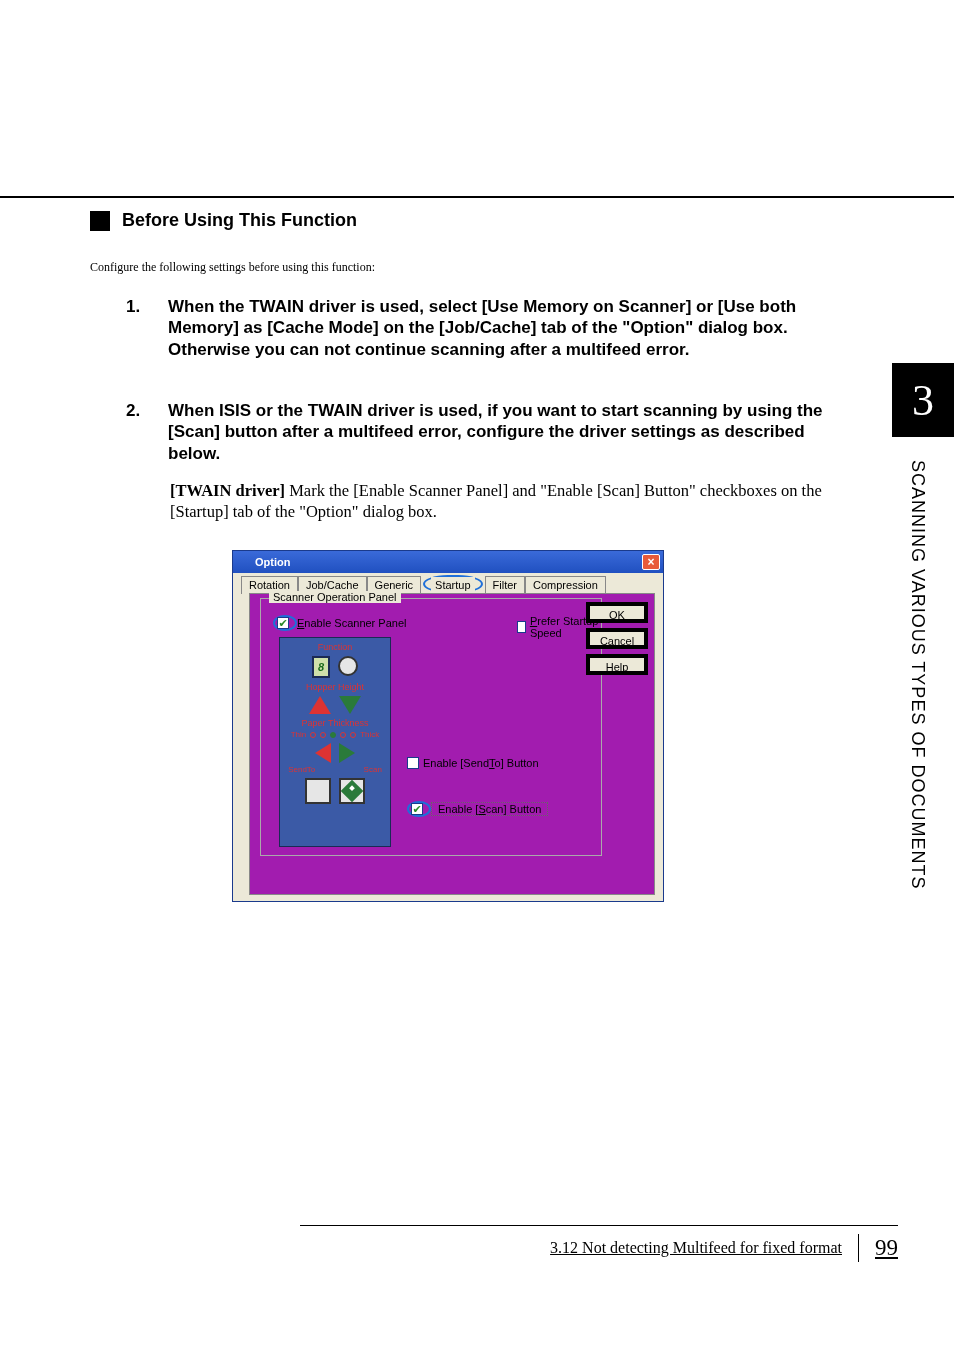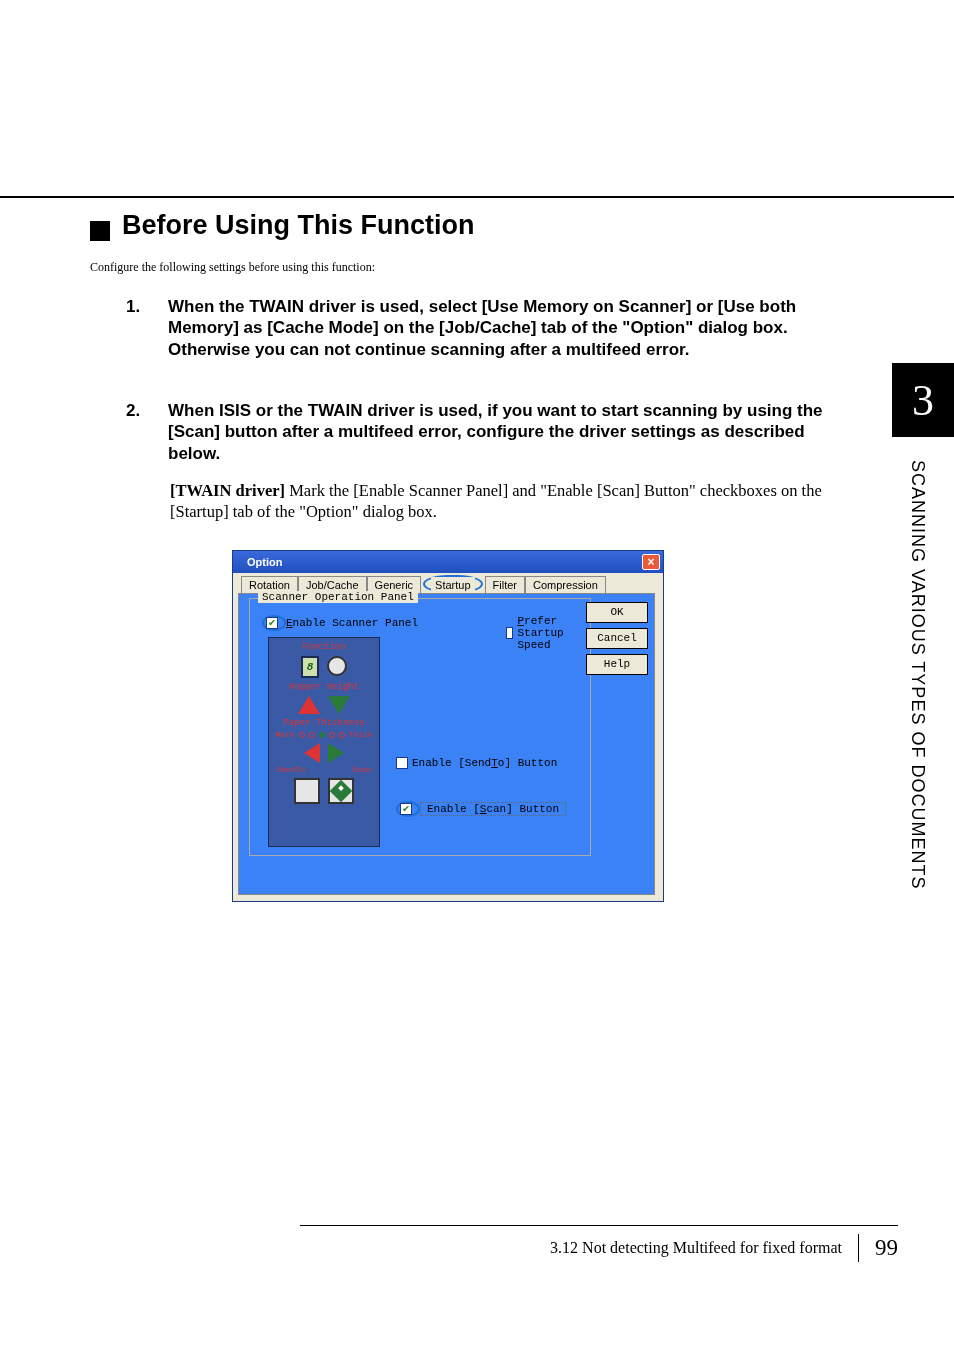--- a/index.html
+++ b/index.html
@@ -1,39 +1,39 @@
 <!DOCTYPE html>
 <html><head>
 <meta charset="utf-8">
 <style>
   * { box-sizing: border-box; margin: 0; padding: 0; }
   html, body { width: 954px; height: 1350px; background: #fff; font-family: "Times New Roman", serif; }
   .page { position: relative; width: 954px; height: 1350px; }
   .hr-top { position: absolute; top: 196px; left: 0; width: 954px; height: 2px; background: #000; }
-  .section-title { position: absolute; top: 210px; left: 90px; font-family: Arial, Helvetica, sans-serif; font-weight: bold; font-size: 27px; display: flex; align-items: flex-end; }
+  .section-title { position: absolute; top: 210px; left: 90px; font-family: Arial, Helvetica, sans-serif; font-weight: bold; font-size: 18px; display: flex; align-items: center; }
   .section-title .bullet { display: inline-block; width: 20px; height: 20px; background: #000; margin-right: 12px; }
   .intro { position: absolute; top: 260px; left: 90px; font-size: 12px; }
   .ol-item-1 { position: absolute; top: 296px; left: 128px; width: 700px; font-family: Arial, Helvetica, sans-serif; font-weight: bold; font-size: 17px; line-height: 1.25; }
   .ol-item-1 .num { position: absolute; left: -2px; }
   .ol-item-1 .txt { display: block; margin-left: 40px; }
   .ol-item-2 { position: absolute; top: 400px; left: 128px; width: 700px; font-family: Arial, Helvetica, sans-serif; font-weight: bold; font-size: 17px; line-height: 1.25; }
   .ol-item-2 .num { position: absolute; left: -2px; }
   .ol-item-2 .txt { display: block; margin-left: 40px; }
   .twain-para { position: absolute; top: 481px; left: 170px; width: 680px; font-size: 16.5px; line-height: 1.25; }
   .twain-para .label { font-weight: bold; }
 
   
   .dialog { position: absolute; top: 550px; left: 232px; width: 432px; height: 352px; background: #ece9d8; border: 1px solid #1a3a8c; font-family: Tahoma, Arial, sans-serif; font-size: 11px; color: #000; }
-  .titlebar { height: 22px; background: linear-gradient(#3a6ad9, #2050c0); color: #fff; display: flex; align-items: center; justify-content: space-between; padding: 0 3px 0 14px; font-weight: bold; }
+  .titlebar { height: 22px; background: linear-gradient(#3a6ad9, #2050c0); color: #fff; display: flex; align-items: center; justify-content: space-between; padding: 0 3px 0 22px; font-weight: bold; }
   .titlebar .close { width: 18px; height: 16px; background: #e85a3a; border: 1px solid #fff; display: flex; align-items: center; justify-content: center; color: #fff; font-weight: bold; font-size: 12px; line-height: 1; border-radius: 2px; }
   .tabs { display: flex; padding: 2px 8px 0 8px; font-size: 11px; }
   .tab { padding: 2px 7px; border: 1px solid #888; border-bottom: none; background: #ece9d8; margin-right: 0px; position: relative; top: 1px; }
   .tab.active { background: #ece9d8; border-bottom: 1px solid #ece9d8; z-index: 2; }
   .tab-circle { display: inline-block; border: 2px solid #1e6fd9; border-radius: 50% / 60%; padding: 1px 6px; background: #ece9d8; margin: 0 2px; }
-  .tab-body { margin: 0 8px 8px 5px; border: 1px solid #888; height: 302px; background: #3b82f6; padding: 8px; position: relative; font-family: Liberation Mono, monospace; }
+  .tab-body { margin: 0 8px 8px 16px; border: 1px solid #888; height: 302px; background: #a21caf; padding: 8px; position: relative; }
 
   .fieldset { position: absolute; top: 4px; left: 10px; width: 342px; height: 258px; border: 1px solid #aaa; padding: 8px; }
   .fieldset-legend { position: absolute; top: -8px; left: 8px; background: #ece9d8; padding: 0 4px; font-size: 11px; }
 
   .check-row { display: flex; align-items: center; font-size: 11px; }
   .check-row.first { position: absolute; top: 16px; left: 12px; }
   .check-row.prefer { position: absolute; top: 16px; left: 256px; }
   .chk { width: 12px; height: 12px; border: 1px solid #1a3a8c; background: #fff; margin-right: 4px; display: inline-flex; align-items: center; justify-content: center; font-size: 10px; color: #2a8a2a; }
   .chk.checked::before { content: "✔"; font-size: 11px; line-height: 1; }
   .circle-mark { display: inline-flex; border: 2px solid #1e6fd9; border-radius: 50%; padding: 0 2px; }
@@ -53,31 +53,31 @@
   .dot.on { background: #2a7a3a; border-color: #2a7a3a; }
   .btn-sq { width: 26px; height: 26px; background: #e6e6e6; border: 2px solid #333; display: flex; align-items: center; justify-content: center; }
   .scan-diamond { width: 16px; height: 16px; background: #2a7a3a; transform: rotate(45deg); position: relative; }
   .scan-diamond::after { content: ""; position: absolute; top: 4px; left: 4px; width: 4px; height: 4px; background: #fff; }
   .btn-labels { display: flex; justify-content: space-around; color: #d33; font-size: 8px; margin-top: 2px; gap: 32px; }
 
   .sendto-row { position: absolute; top: 158px; left: 146px; }
   .scanbtn-row { position: absolute; top: 202px; left: 146px; display: flex; align-items: center; }
   .dotted { border: 1px dotted #666; padding: 0 6px; }
 
-  .dlg-btn { position: absolute; width: 62px; height: 21px; border: 1px solid #000000; background: #ece9d8; text-align: center; line-height: 19px; font-size: 11px; }
+  .dlg-btn { position: absolute; width: 62px; height: 21px; border: 4px solid #000000; background: #ece9d8; text-align: center; line-height: 19px; font-size: 11px; }
   .dlg-btn.ok { top: 8px; right: 6px; }
   .dlg-btn.cancel { top: 34px; right: 6px; }
   .dlg-btn.help { top: 60px; right: 6px; }
 
   
   .side-tab { position: absolute; top: 363px; right: 0; width: 62px; height: 74px; background: #000; color: #fff; display: flex; align-items: center; justify-content: center; font-family: "Times New Roman", serif; font-size: 44px; }
   .side-text { position: absolute; top: 460px; right: 26px; font-family: Arial, Helvetica, sans-serif; font-size: 18px; writing-mode: vertical-rl; letter-spacing: 1px; }
 
   
-  .footer { position: absolute; bottom: 88px; left: 0; width: 954px; }
+  .footer { position: absolute; bottom: 88px; left: 0; width: 954px; text-decoration: underline; }
   .footer-line { height: 1px; background: #000; margin-left: 300px; margin-right: 56px; }
   .footer-row { display: flex; justify-content: flex-end; align-items: center; padding-right: 56px; margin-top: 8px; font-size: 16px; }
   .footer-sep { width: 1px; height: 28px; background: #000; margin: 0 16px; }
   .footer-num { font-size: 23px; }
 </style>
 </head>
 <body>
 
 <div class="page">
   <div class="hr-top"></div>
@@ -141,21 +141,21 @@
             <div class="led">8</div>
             <div class="knob"></div>
           </div>
           <div class="panel-inner-label">Hopper Height</div>
           <div class="panel-row">
             <div class="tri-up"></div>
             <div class="tri-down"></div>
           </div>
           <div class="panel-inner-label">Paper Thickness</div>
           <div class="dots-row">
-            <span>Mark</span>
+            <span>Thin</span>
             <span class="dot"></span>
               <span class="dot"></span>
               <span class="dot on"></span>
               <span class="dot"></span>
               <span class="dot"></span>
             <span>Thick</span>
           </div>
           <div class="panel-row">
             <div class="tri-left"></div>
             <div class="tri-right"></div>

